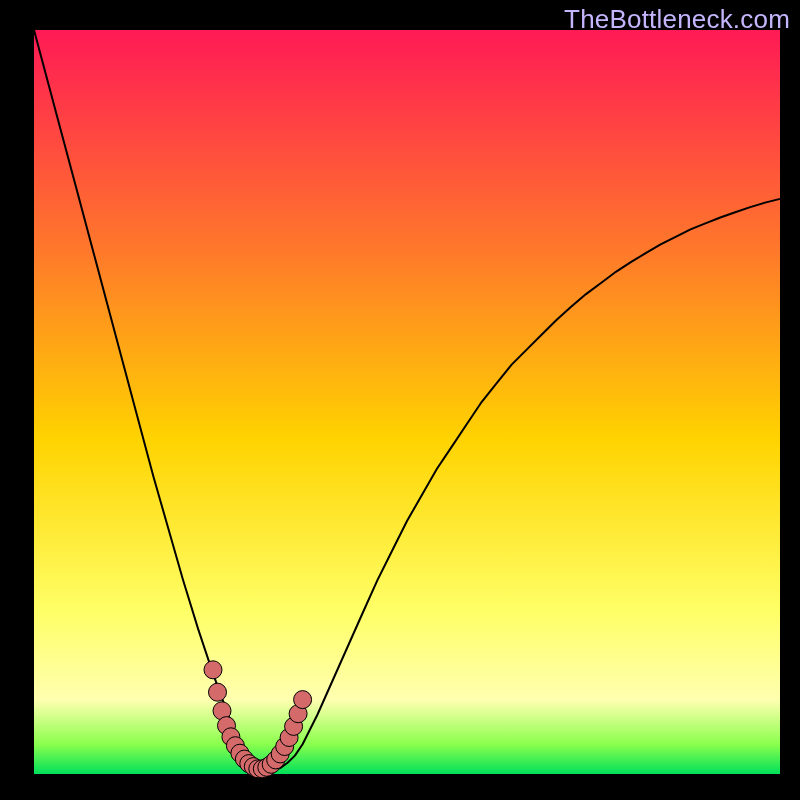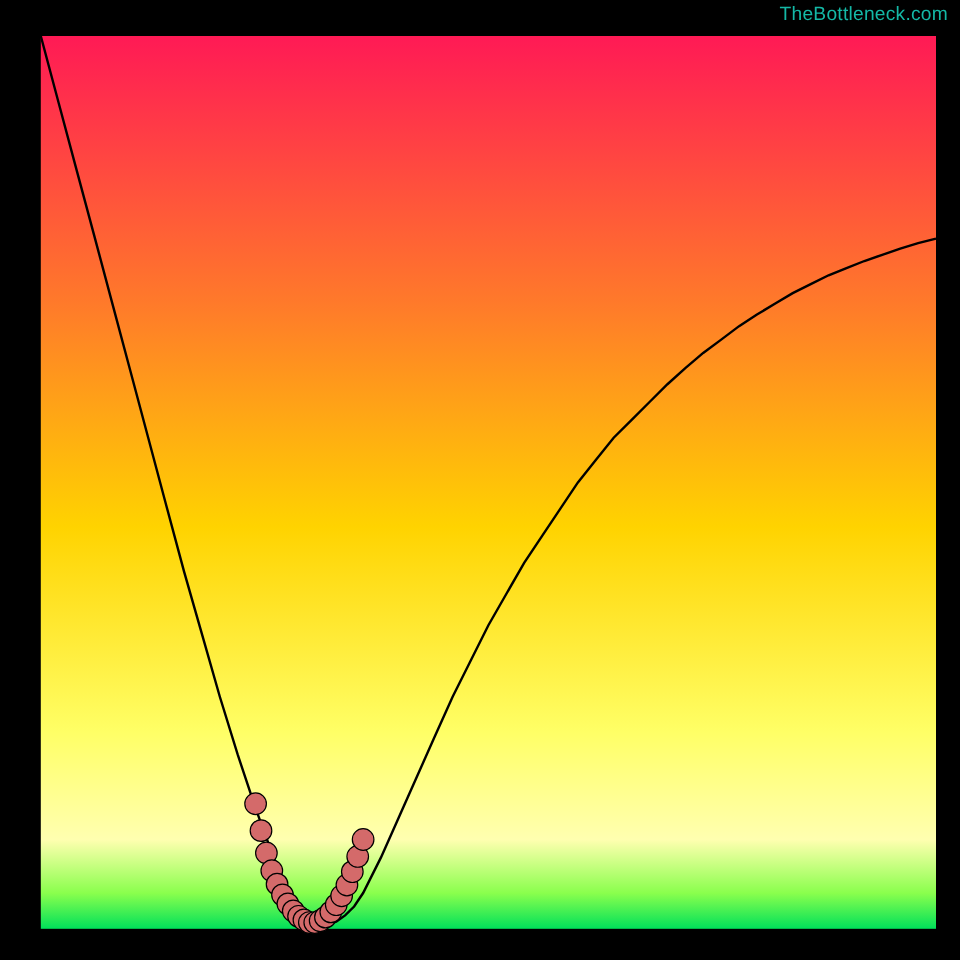--- a/index.html
+++ b/index.html
@@ -15,22 +15,22 @@
     position: absolute;
     inset: 0;
     width: 800px;
     height: 800px;
     background: #000;
   }
   .watermark {
     position: absolute;
     top: 4px;
     right: 10px;
-    color: #14b8a6;
-    font-size: 16px;
+    color: #c4b5fd;
+    font-size: 26px;
     font-weight: 400;
     letter-spacing: 0.2px;
     z-index: 5;
   }
   svg.plot {
     position: absolute;
     left: 0;
     top: 0;
     width: 800px;
     height: 800px;

